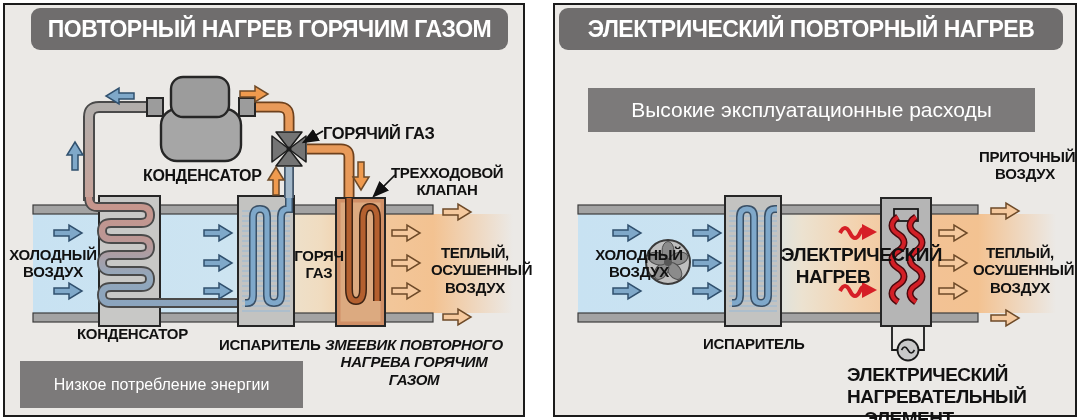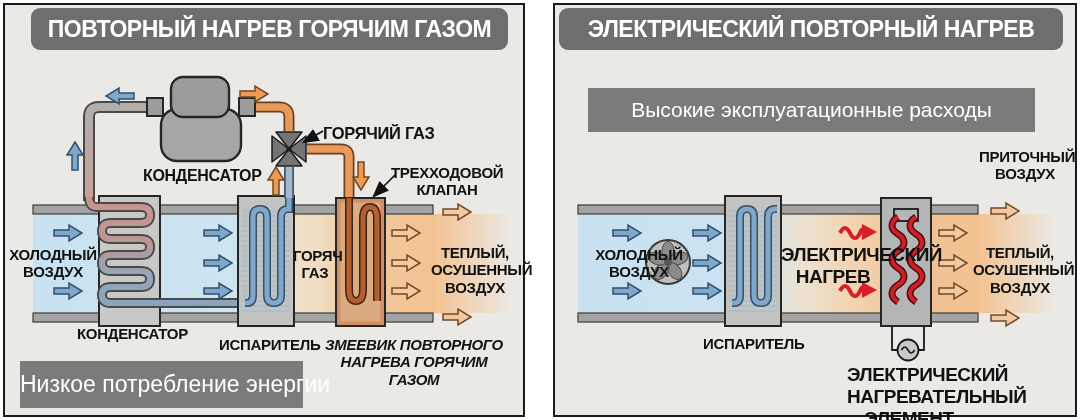--- a/index.html
+++ b/index.html
@@ -137,31 +137,31 @@
   </svg>
 
   <div class="titlebar" style="left:26px;top:3px;width:477px;height:42px;line-height:42px;">ПОВТОРНЫЙ НАГРЕВ ГОРЯЧИМ ГАЗОМ</div>
 
   <div class="lbl" style="left:138px;top:162px;width:100px;font-size:16px;">КОНДЕНСАТОР</div>
   <div class="lbl left-align" style="left:318px;top:119px;width:170px;font-size:16.5px;">ГОРЯЧИЙ ГАЗ</div>
   <div class="lbl" style="left:386px;top:159px;width:112px;">ТРЕХХОДОВОЙ
 КЛАПАН</div>
   <div class="lbl" style="left:2px;top:241px;width:92px;">ХОЛОДНЫЙ
 ВОЗДУХ</div>
-  <div class="lbl" style="left:288px;top:242px;width:44px;">ГОРЯЧ
+  <div class="lbl" style="left:288px;top:242px;width:52px;">ГОРЯЧ
 ГАЗ</div>
   <div class="lbl" style="left:426px;top:239px;width:88px;">ТЕПЛЫЙ,
 ОСУШЕННЫЙ
 ВОЗДУХ</div>
   <div class="lbl" style="left:72px;top:320px;width:106px;">КОНДЕНСАТОР</div>
   <div class="lbl" style="left:214px;top:331px;width:96px;">ИСПАРИТЕЛЬ</div>
   <div class="lbl" style="left:314px;top:331px;width:190px;font-style:italic;">ЗМЕЕВИК ПОВТОРНОГО
 НАГРЕВА ГОРЯЧИМ ГАЗОМ</div>
 
-  <div class="notebox" style="left:15px;top:356px;width:283px;height:47px;line-height:47px;font-size:23px;">Низкое потребление энергии</div>
+  <div class="notebox" style="left:15px;top:356px;width:283px;height:47px;line-height:47px;font-size:16px;">Низкое потребление энергии</div>
 </div>
 
 <div class="panel" id="panel-right">
 
   <svg width="520" height="410" viewBox="0 0 520 410">
     <defs>
       <linearGradient id="ductR" x1="0" y1="0" x2="1" y2="0">
         <stop offset="0" stop-color="#c8e2f2"></stop>
           <stop offset="0.42" stop-color="#cbe3f1"></stop>
         <stop offset="0.56" stop-color="#ece2d0"></stop>

